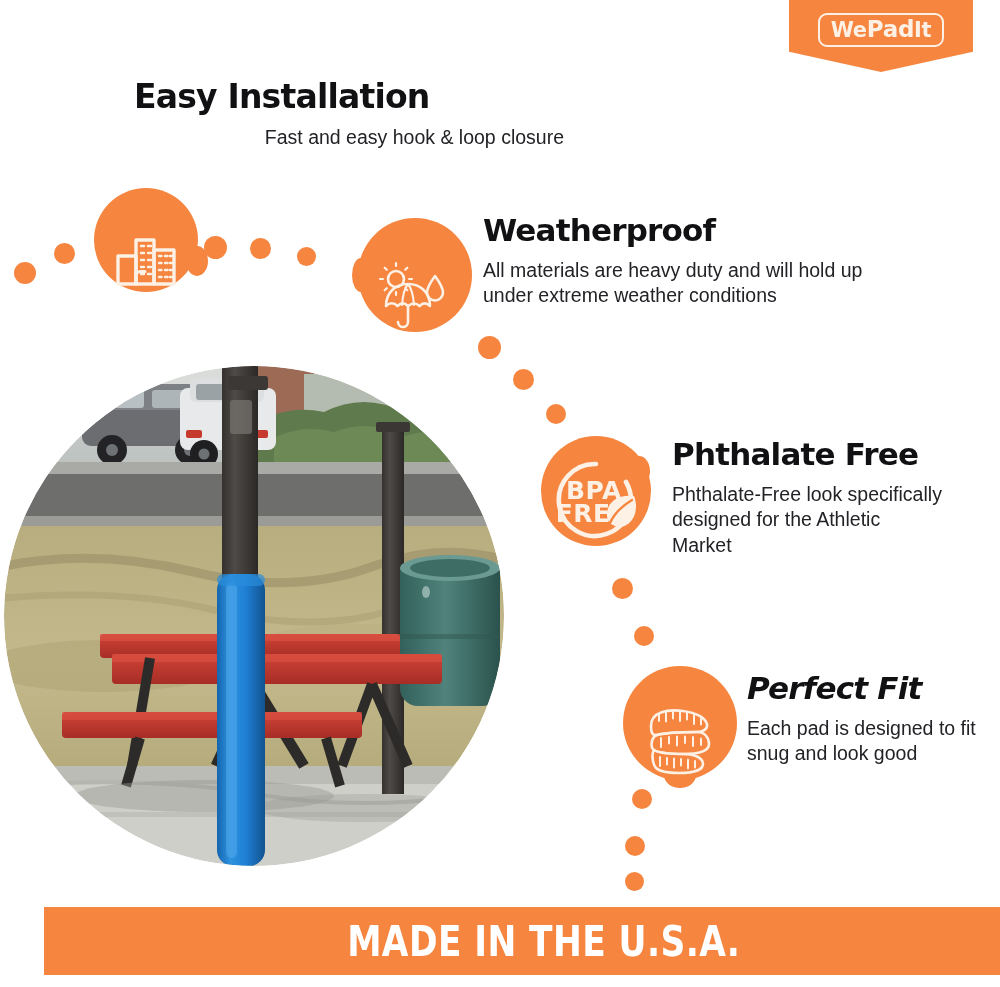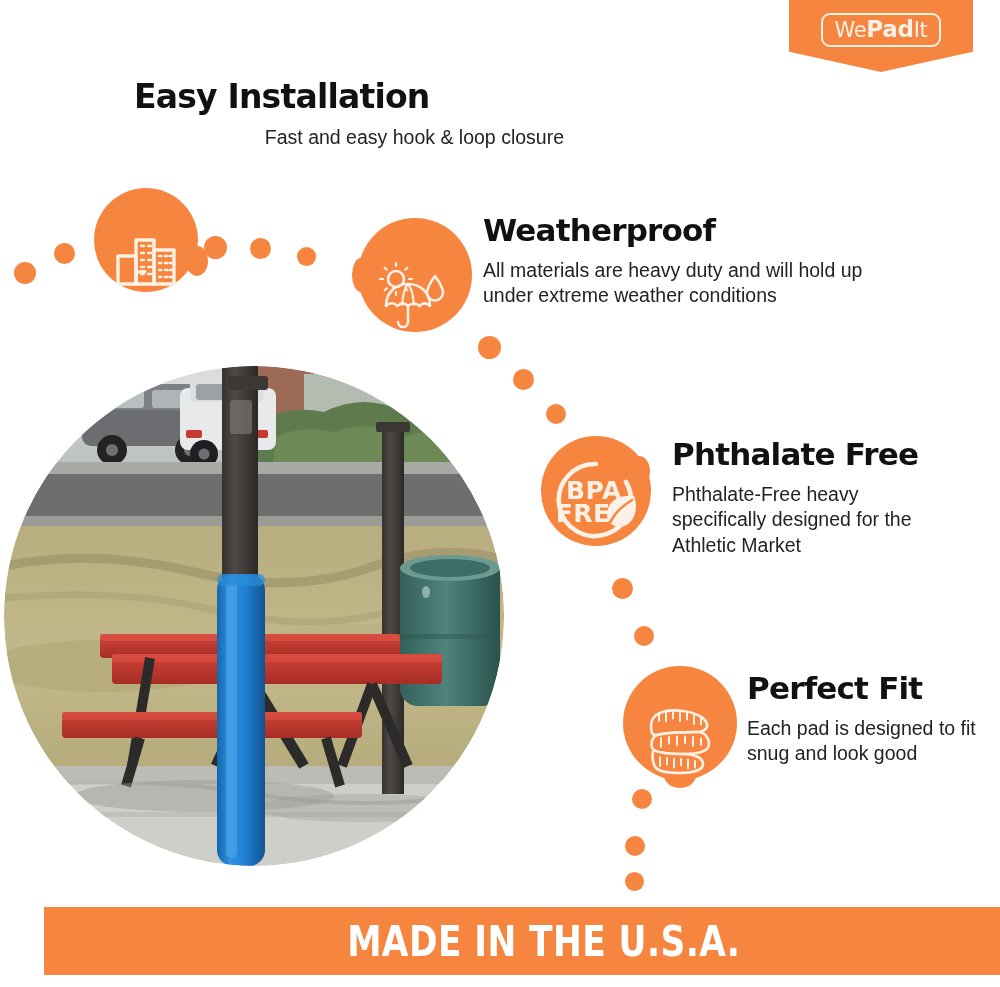--- a/index.html
+++ b/index.html
@@ -42,21 +42,21 @@
     white-space: nowrap;
   }
   .logo-text {
     font-family: "DejaVu Sans", sans-serif;
     font-size: 21px;
     color: #fdf0e4;
     letter-spacing: -0.3px;
     line-height: 1;
   }
   .logo-text .lw-we,
-  .logo-text .lw-it { font-weight: 400; }
+  .logo-text .lw-it { font-weight: 700; }
   .logo-text .lw-pad { font-weight: 700; font-size: 23px; }
 
   
   .feature-title {
     position: absolute;
     font-family: "DejaVu Sans", sans-serif;
     font-weight: 900;
     color: #111113;
     letter-spacing: -0.8px;
     line-height: 1.05;
@@ -72,21 +72,21 @@
 
   #t-easy  { left: 134px; top: 80px;  font-size: 33px; }
   #d-easy  { left: 134px; top: 125px; font-size: 19.5px; width: 430px; text-align: right; }
 
   #t-weather { left: 483px; top: 214px; font-size: 31px; }
   #d-weather { left: 483px; top: 258px; font-size: 19.5px; width: 430px; }
 
   #t-bpa   { left: 672px; top: 438px; font-size: 31px; }
   #d-bpa   { left: 672px; top: 482px; font-size: 19.5px; width: 270px; }
 
-  #t-fit   { left: 747px; top: 672px; font-size: 31px; }
+  #t-fit   { left: 747px; top: 672px; font-size: 31px; font-style: italic; }
   #d-fit   { left: 747px; top: 716px; font-size: 19.5px; width: 230px; }
 
   
   .icon-bubble {
     position: absolute;
     background: #f5853f;
     border-radius: 50%;
     display: flex;
     align-items: flex-end;
     justify-content: center;
@@ -231,21 +231,21 @@
           <path d="M31 22 C27 27 25.5 35 25.2 43"></path>
           <path d="M31 22 C35 27 36.5 35 36.8 43"></path>
         </g>
 
         <path d="M31 44 V60 a5 5 0 0 1 -10 0"></path>
       </svg>
     </span>
   </div>
 
   <div class="feature-title" id="t-bpa">Phthalate Free</div>
-  <div class="feature-desc" id="d-bpa">Phthalate-Free heavy specifically designed for the Athletic Market</div>
+  <div class="feature-desc" id="d-bpa">Phthalate-Free look specifically designed for the Athletic Market</div>
 
   <div class="bubble-nub" id="nub-bpa"></div>
   <div class="icon-bubble" id="bubble-bpa">
     <span>
       <svg width="92" height="92" viewBox="0 0 92 92" fill="none">
 
         <path d="M46 10 a36 36 0 1 0 30 18" stroke="#fdf0e4" stroke-width="4.6" stroke-linecap="round" fill="none"></path>
 
         <text x="44" y="45" text-anchor="middle" fill="#fdf0e4" font-family="DejaVu Sans, sans-serif" font-weight="900" font-size="25" letter-spacing="0.5">BPA</text>
         <text x="42" y="68" text-anchor="middle" fill="#fdf0e4" font-family="DejaVu Sans, sans-serif" font-weight="900" font-size="25" letter-spacing="0.5">FREE</text>

